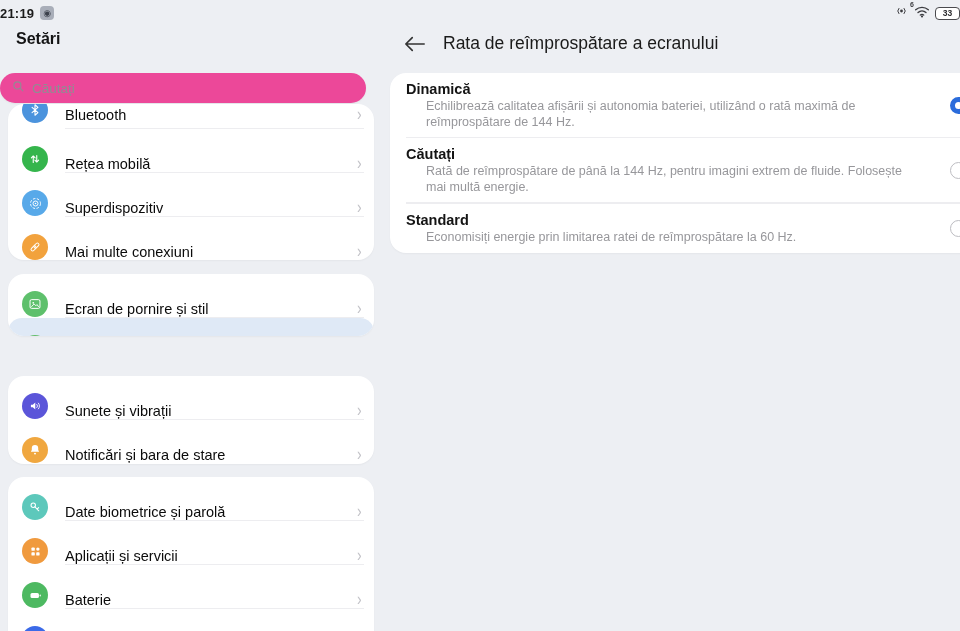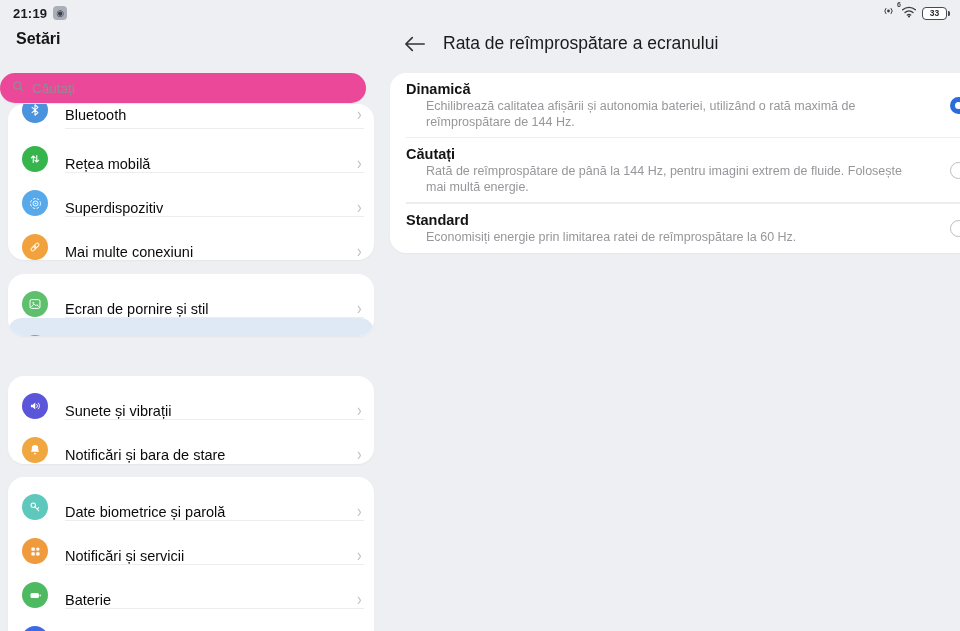--- a/index.html
+++ b/index.html
@@ -6,21 +6,21 @@
   html,body { width:960px; height:631px; }
   body {
     font-family:"Liberation Sans", sans-serif;
     background:#edeff3;
     position:relative;
     overflow:hidden;
     color:#111;
   }
   
   .statusbar { position:absolute; top:0; left:0; width:960px; height:26px;
-    display:flex; justify-content:space-between; align-items:center; padding:0 13px; }
+    display:flex; justify-content:space-between; align-items:center; padding:0 0; }
   .sb-left { display:flex; align-items:center; gap:6px; }
   .sb-time { font-size:13px; font-weight:700; color:#1b1b1b; letter-spacing:.2px; }
   .sb-emoji { width:14px; height:14px; border-radius:4px; background:#a9aeb9;
     display:flex; align-items:center; justify-content:center; font-size:9px; color:#3c414c; }
   .sb-right { display:flex; align-items:center; gap:5px; }
   .sb-batt { min-width:25px; height:13px; border:1.2px solid #4a4a4e; border-radius:4px;
     display:flex; align-items:center; justify-content:center; font-size:8.5px; font-weight:700;
     color:#2b2b2e; position:relative; padding:0 2px; background:#fff; }
   .sb-batt::after { content:""; position:absolute; right:-3.5px; top:3.5px; width:2px; height:5px;
     background:#4a4a4e; border-radius:0 1.5px 1.5px 0; }
@@ -216,21 +216,21 @@
   <div class="divider"></div>
   <div class="side-row">
     <span class="ic" style="background: rgb(240, 154, 62);">
       <svg width="13" height="13" viewBox="0 0 24 24" fill="#fff">
           <rect x="4.5" y="4.5" width="6.2" height="6.2" rx="1.6"></rect>
           <rect x="13.3" y="4.5" width="6.2" height="6.2" rx="3.1"></rect>
           <rect x="4.5" y="13.3" width="6.2" height="6.2" rx="1.6"></rect>
           <rect x="13.3" y="13.3" width="6.2" height="6.2" rx="1.6"></rect>
         </svg>
     </span>
-    <span class="side-label">Notificări și servicii</span>
+    <span class="side-label">Aplicații și servicii</span>
     <span class="chev">›</span>
   </div>
   <div class="divider"></div>
   <div class="side-row">
     <span class="ic" style="background: rgb(77, 185, 97);">
       <svg width="15" height="15" viewBox="0 0 24 24">
           <rect x="4" y="8" width="13.5" height="8" rx="2.5" fill="#fff"></rect>
           <rect x="18.5" y="10.5" width="2" height="3" rx="1" fill="#fff"></rect>
         </svg>
     </span>

